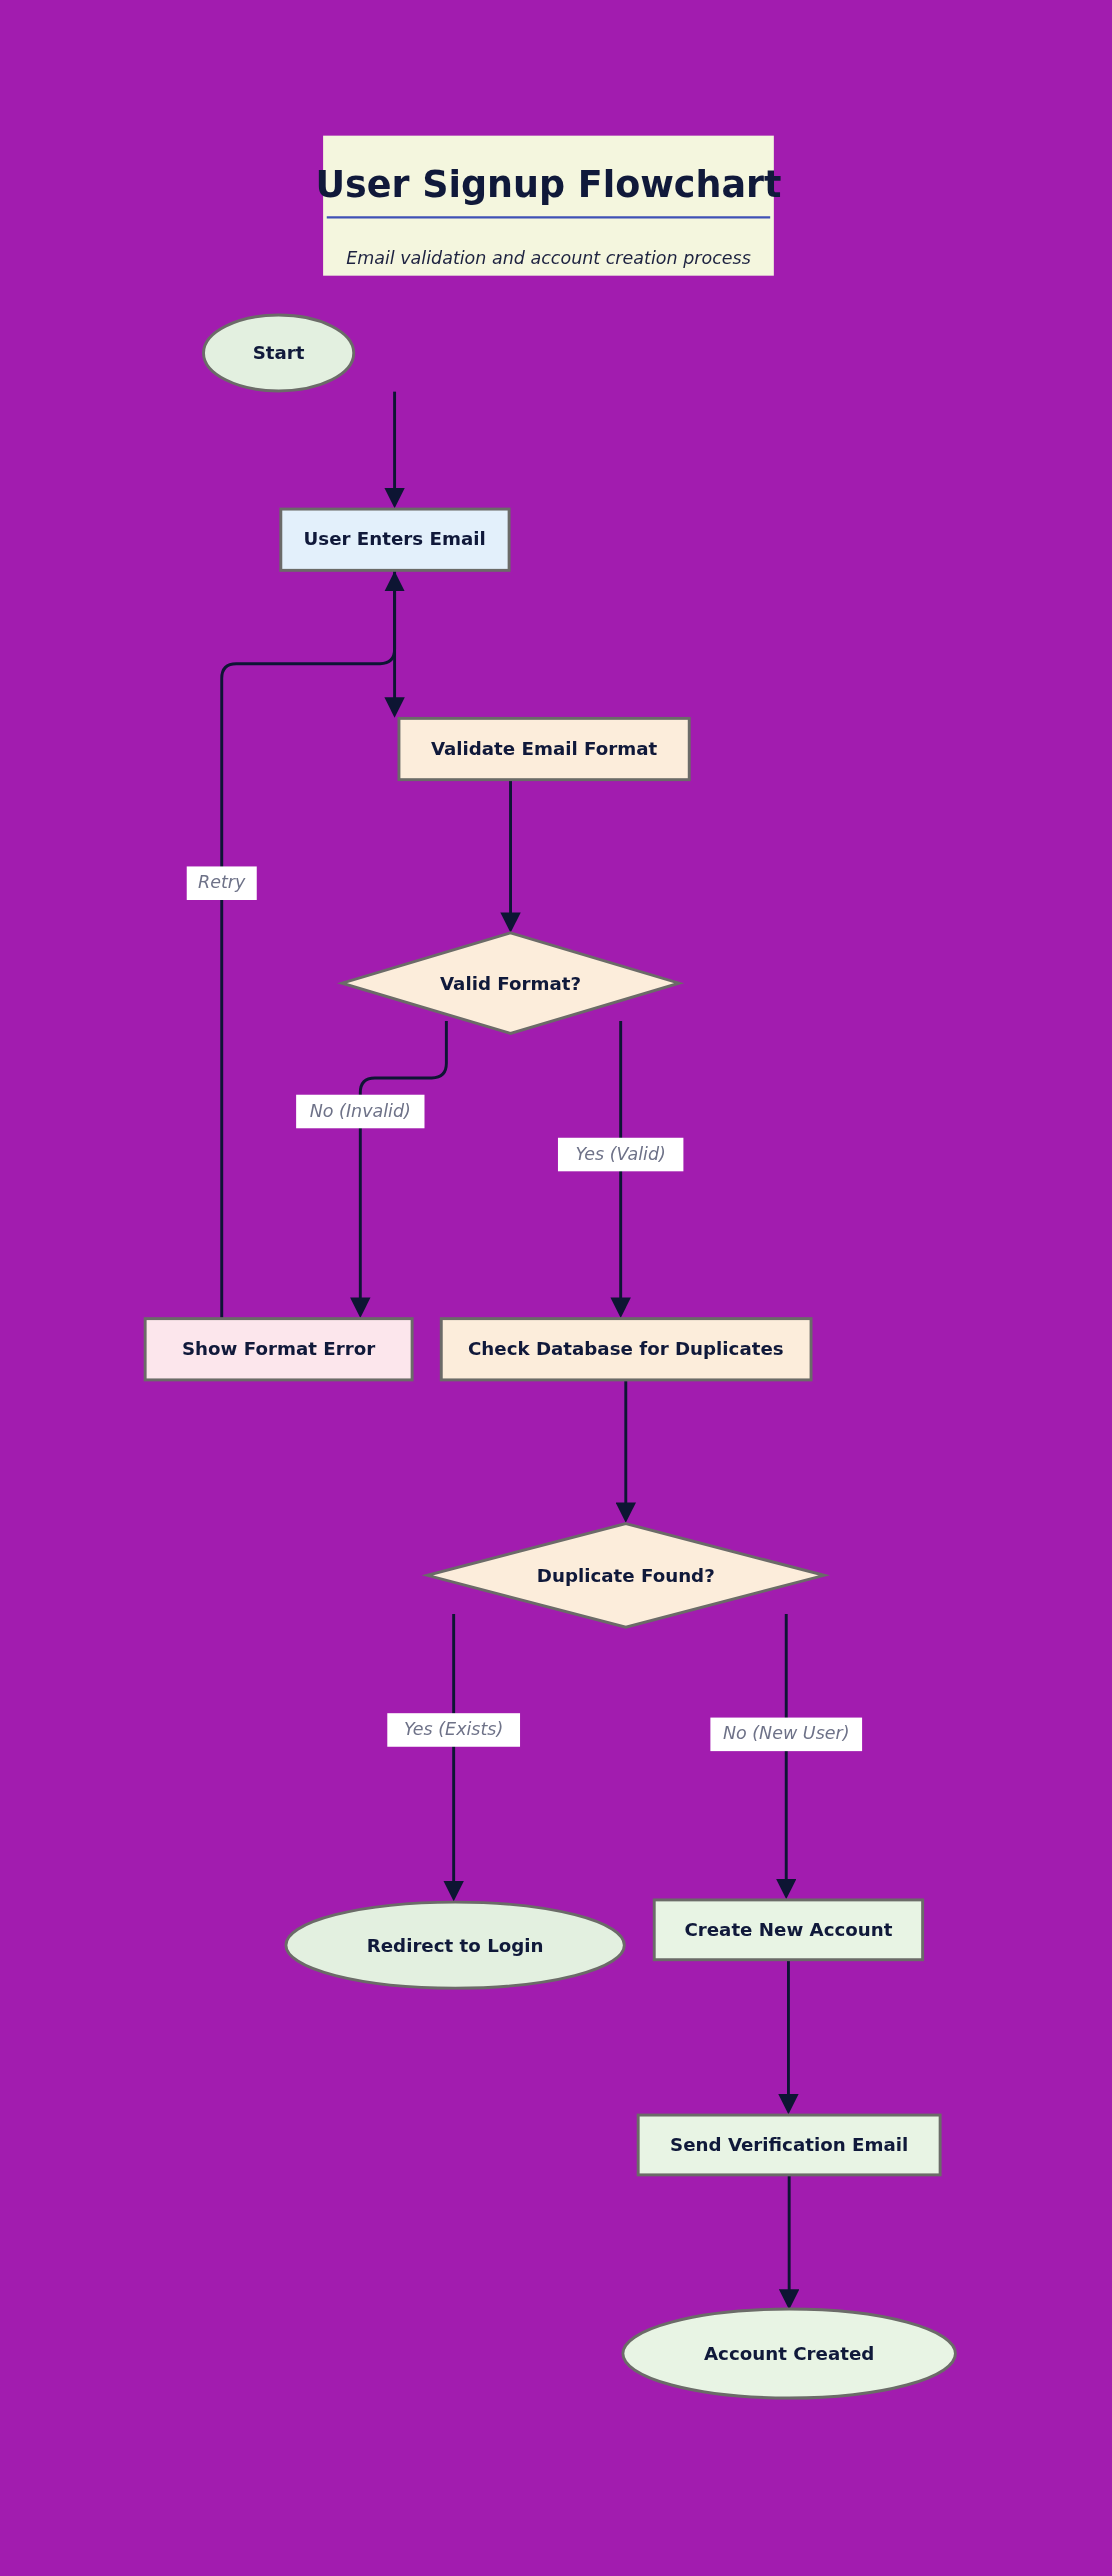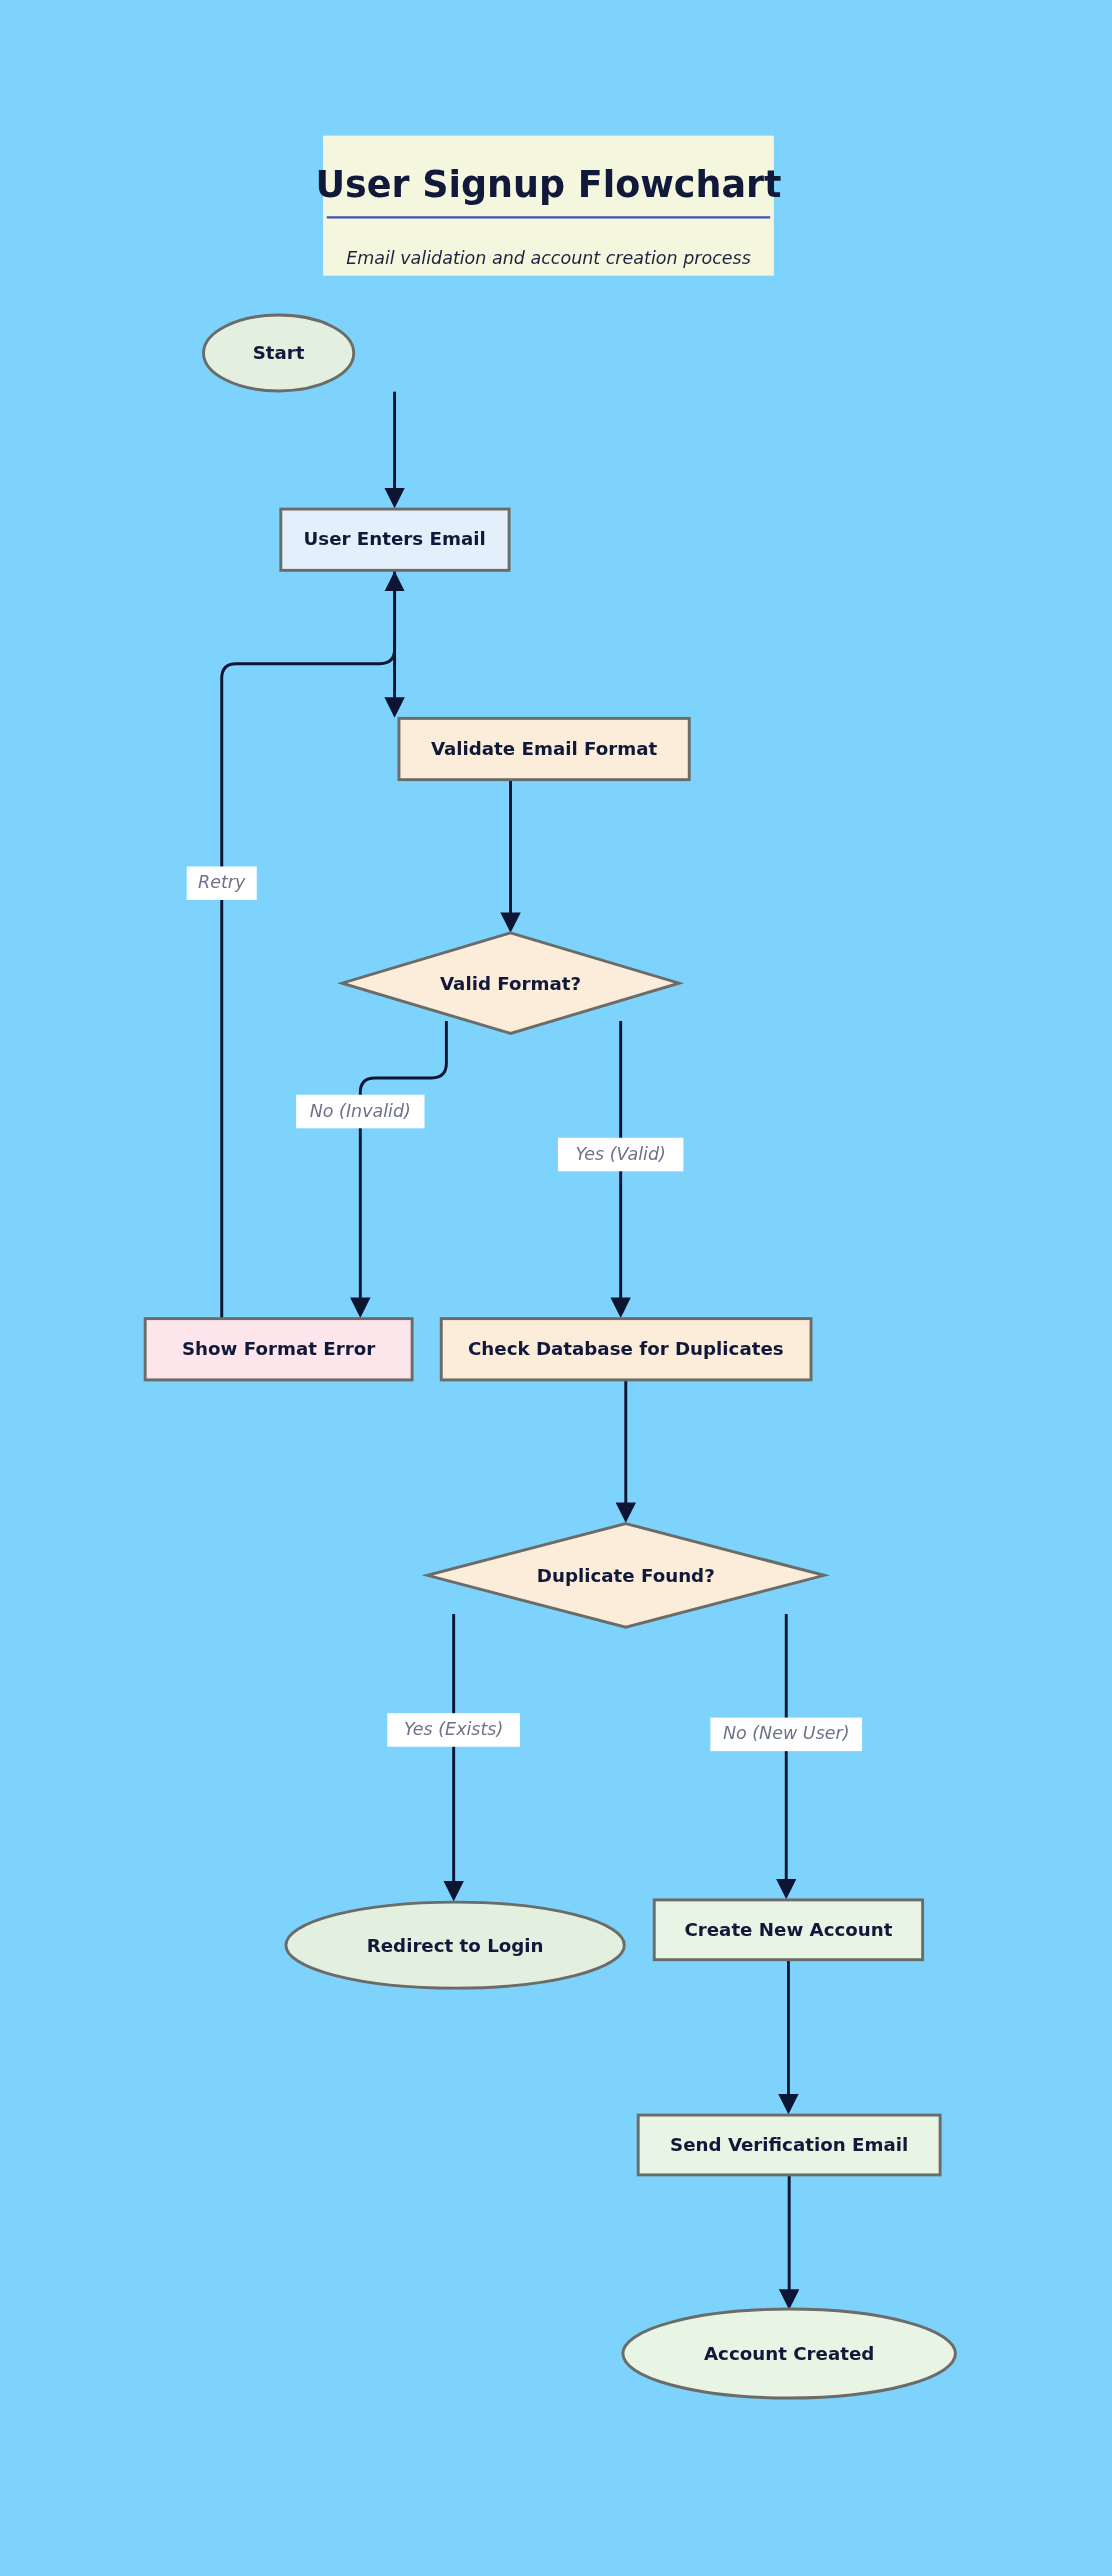--- a/index.html
+++ b/index.html
@@ -7,21 +7,21 @@
     padding: 0;
     background: #ffffff;
   }
   body {
     font-family: "DejaVu Sans", sans-serif;
   }
   #page {
     position: relative;
     width: 1113px;
     height: 2576px;
-    background: #7dd3fc;
+    background: #a21caf;
     overflow: hidden;
   }
   #flow-svg {
     position: absolute;
     left: 0;
     top: 0;
     width: 1113px;
     height: 2576px;
     display: block;
   }

